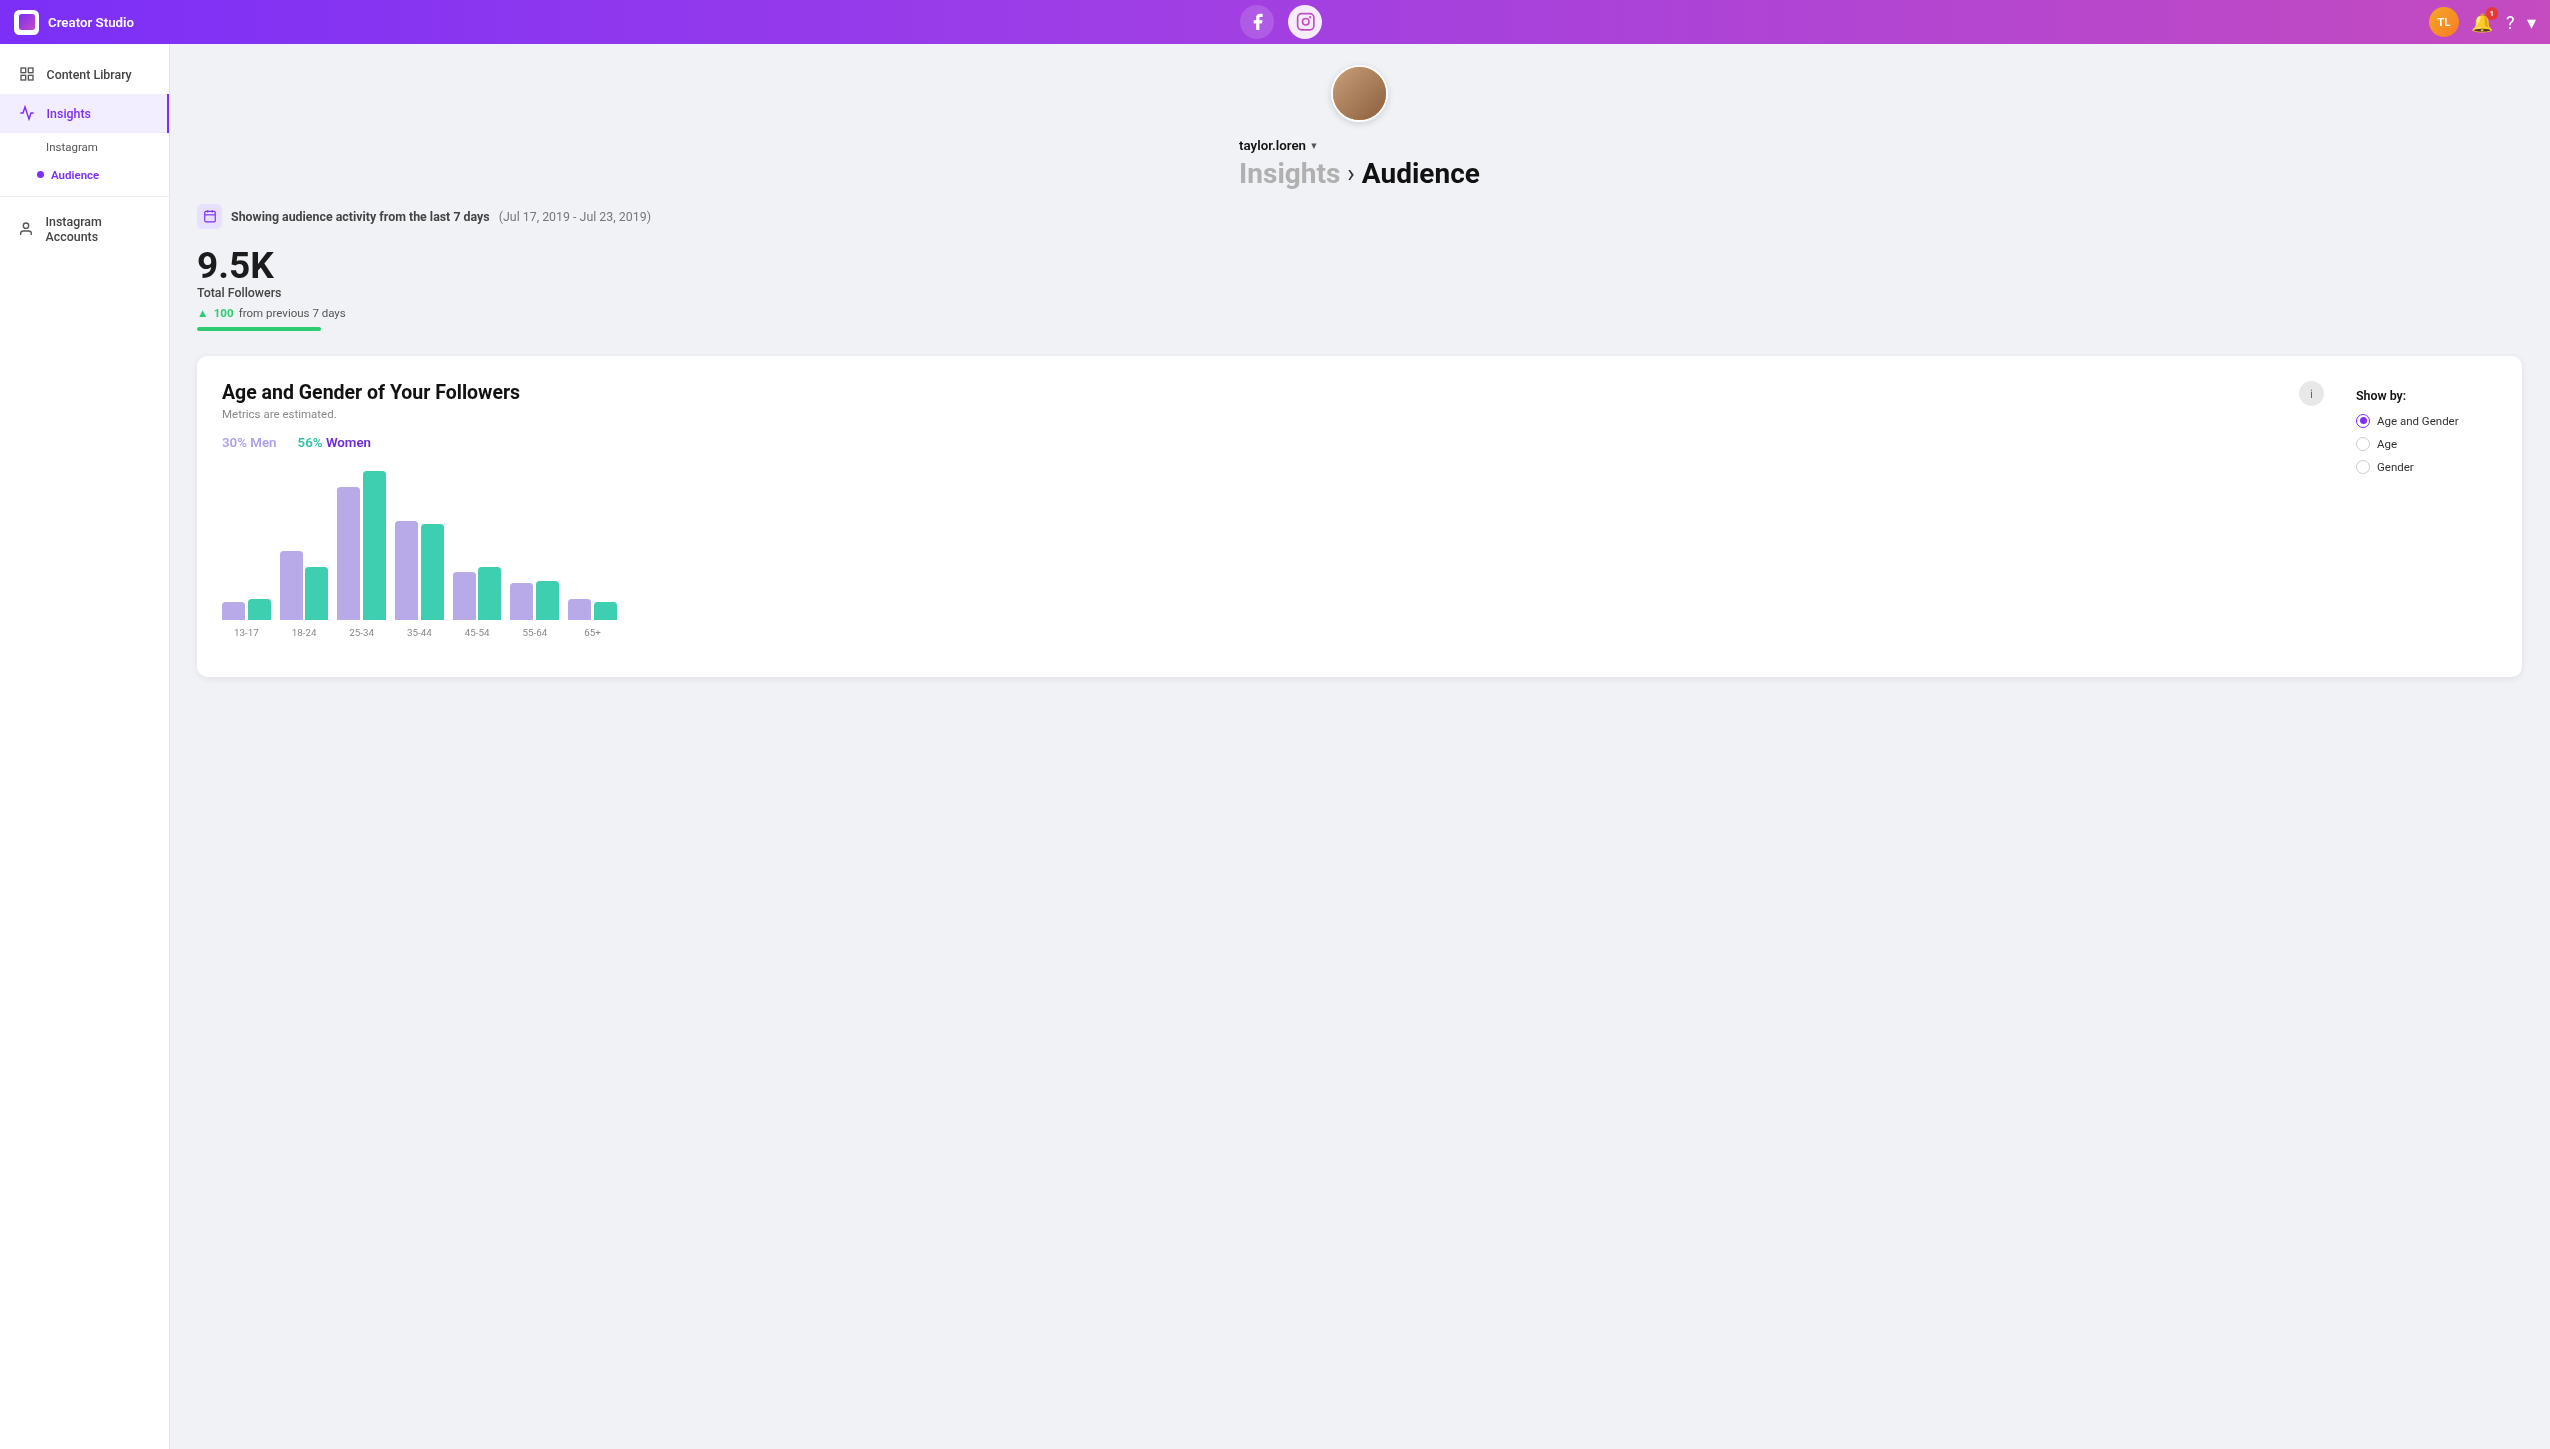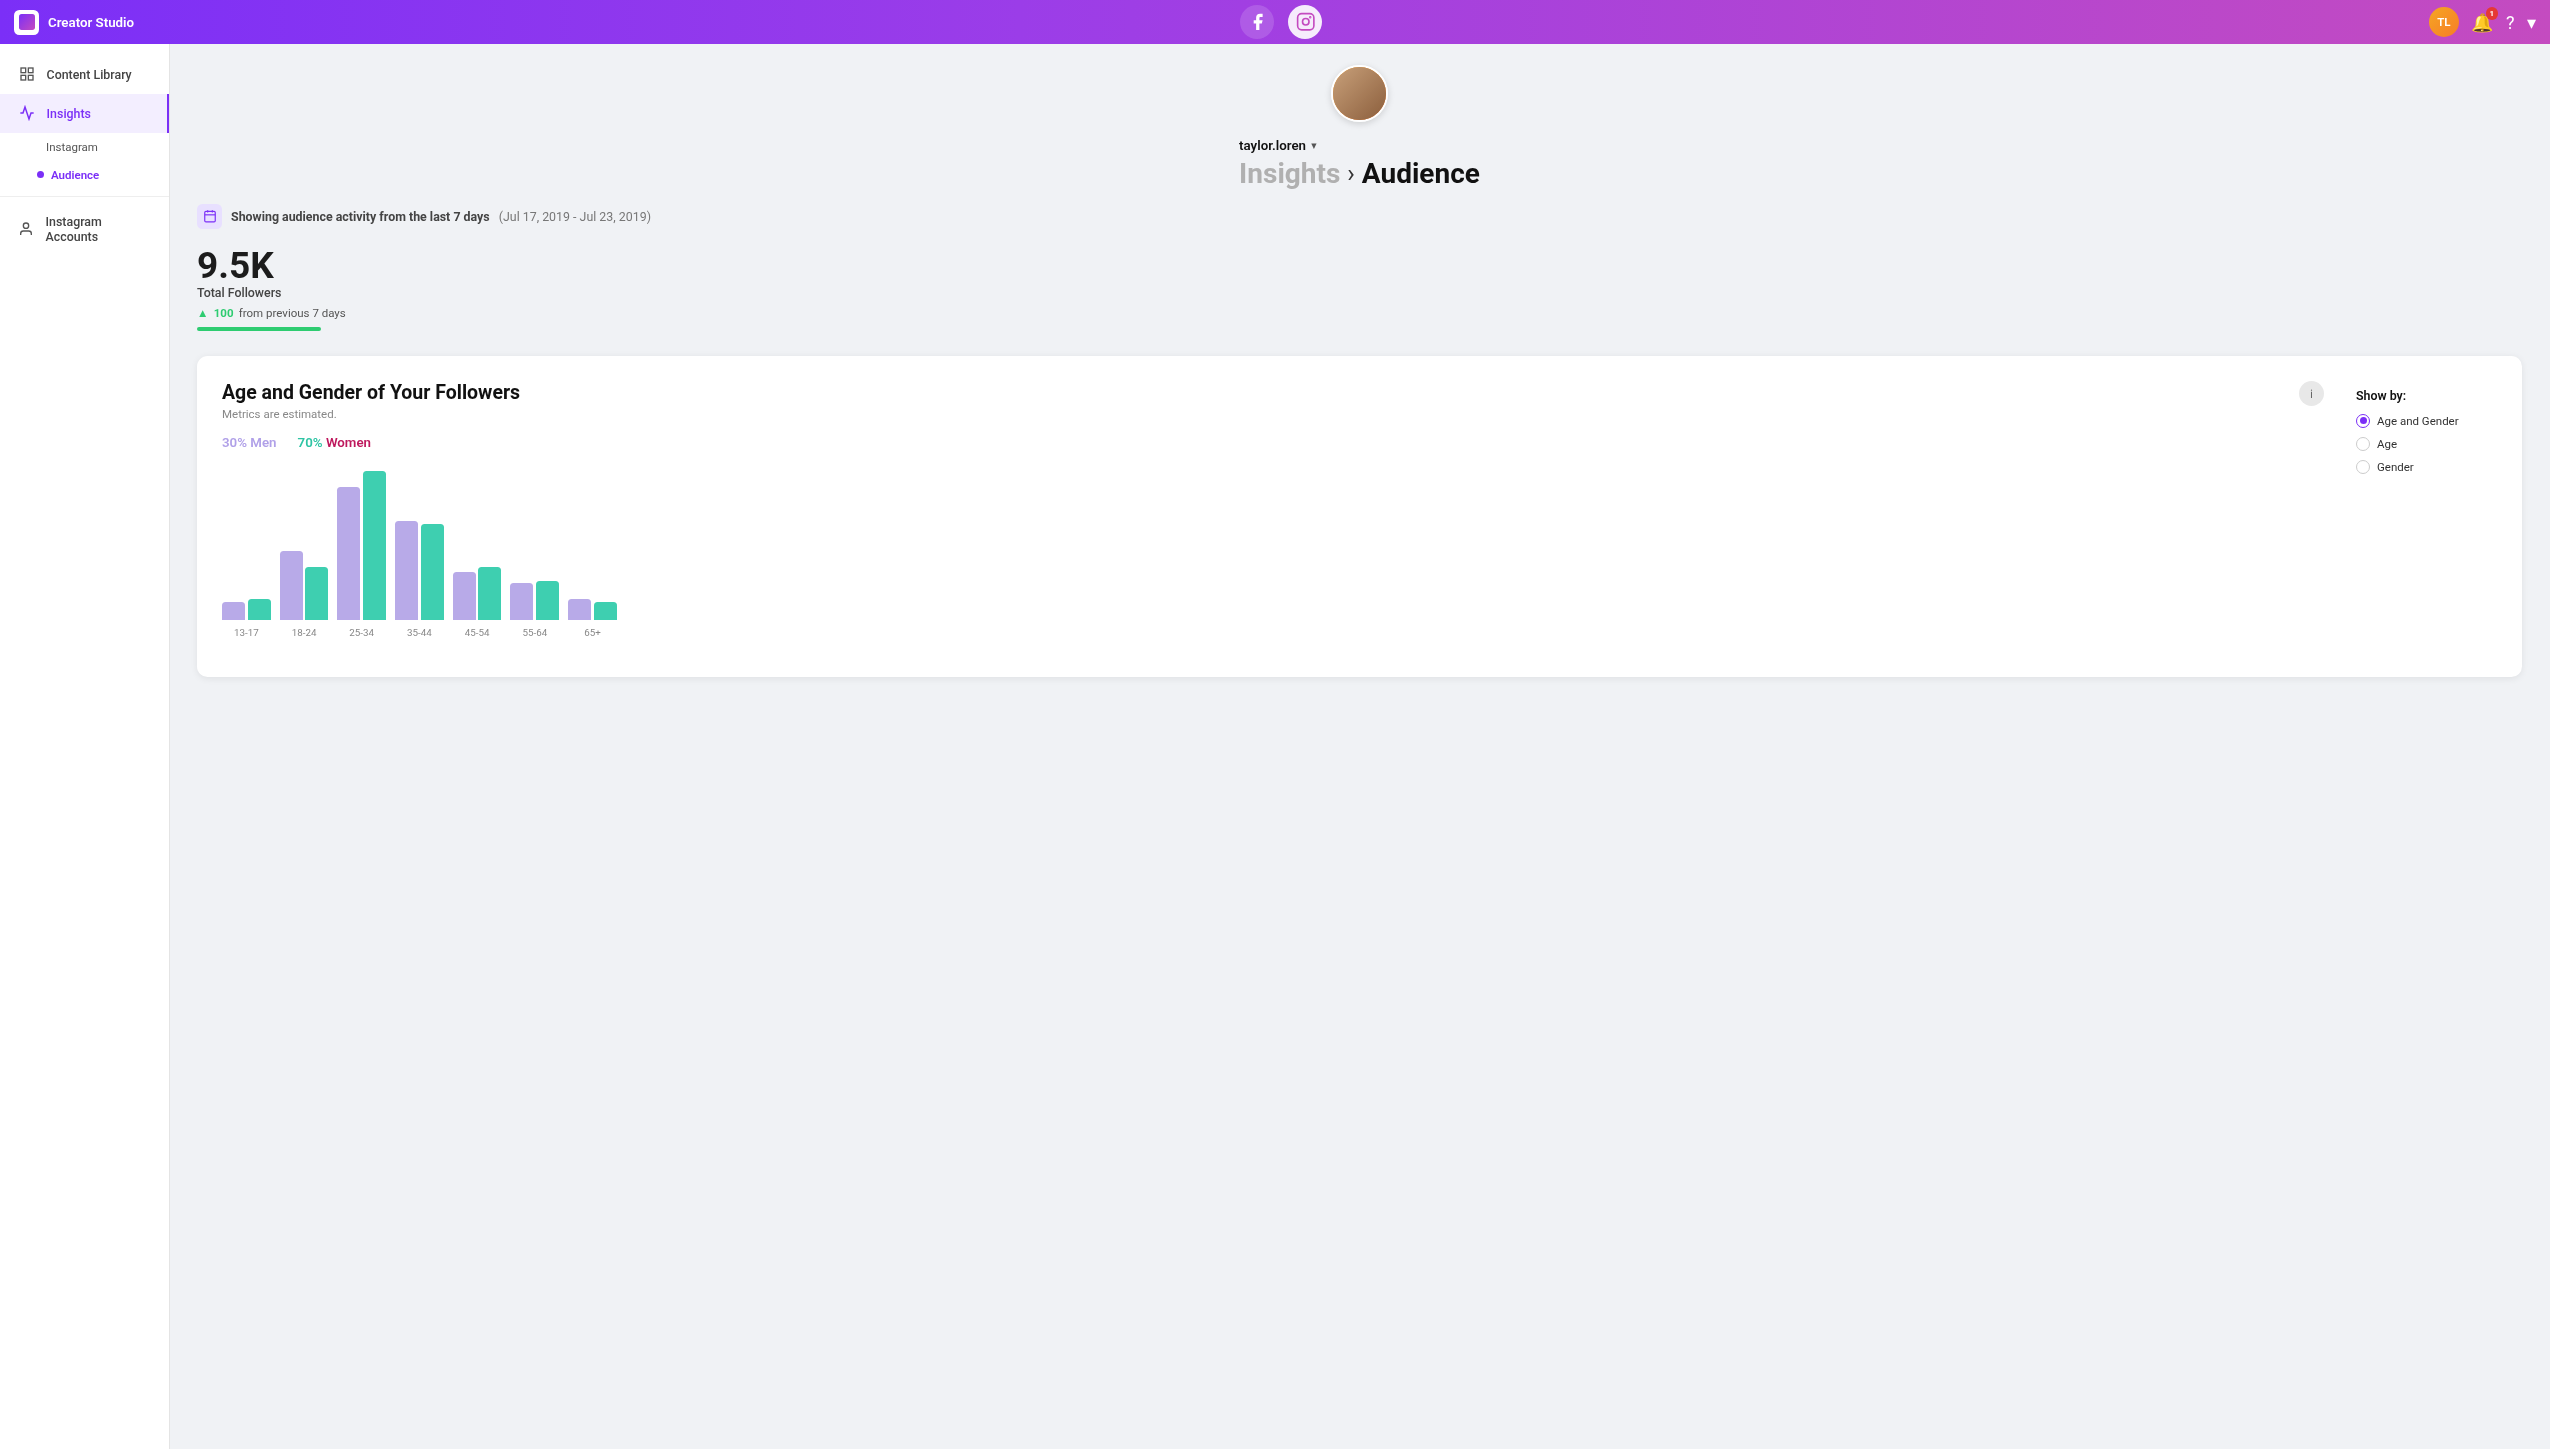--- a/index.html
+++ b/index.html
@@ -277,21 +277,21 @@
           <div class="chart-title">Age and Gender of Your Followers</div>
           <div class="chart-subtitle">Metrics are estimated.</div>
         </div>
         <div class="info-btn">ℹ</div>
       </div>
       <div class="gender-legend">
         <span class="men-pct">
           <span>30%</span> <span style="color:#b0a0e8">Men</span>
         </span>
         <span class="women-pct">
-          <span>70%</span> <span style="color:#be185d">Women</span>
+          <span>56%</span> <span style="color:#6d28d9">Women</span>
         </span>
       </div>
 
       <div class="bar-chart" id="bar-chart">
           <div class="bar-group">
             <div class="bar-group-bars">
               <div class="bar bar-men" style="height: 18px;"></div>
               <div class="bar bar-women" style="height: 21px;"></div>
             </div>
             <div class="bar-label">13-17</div>

